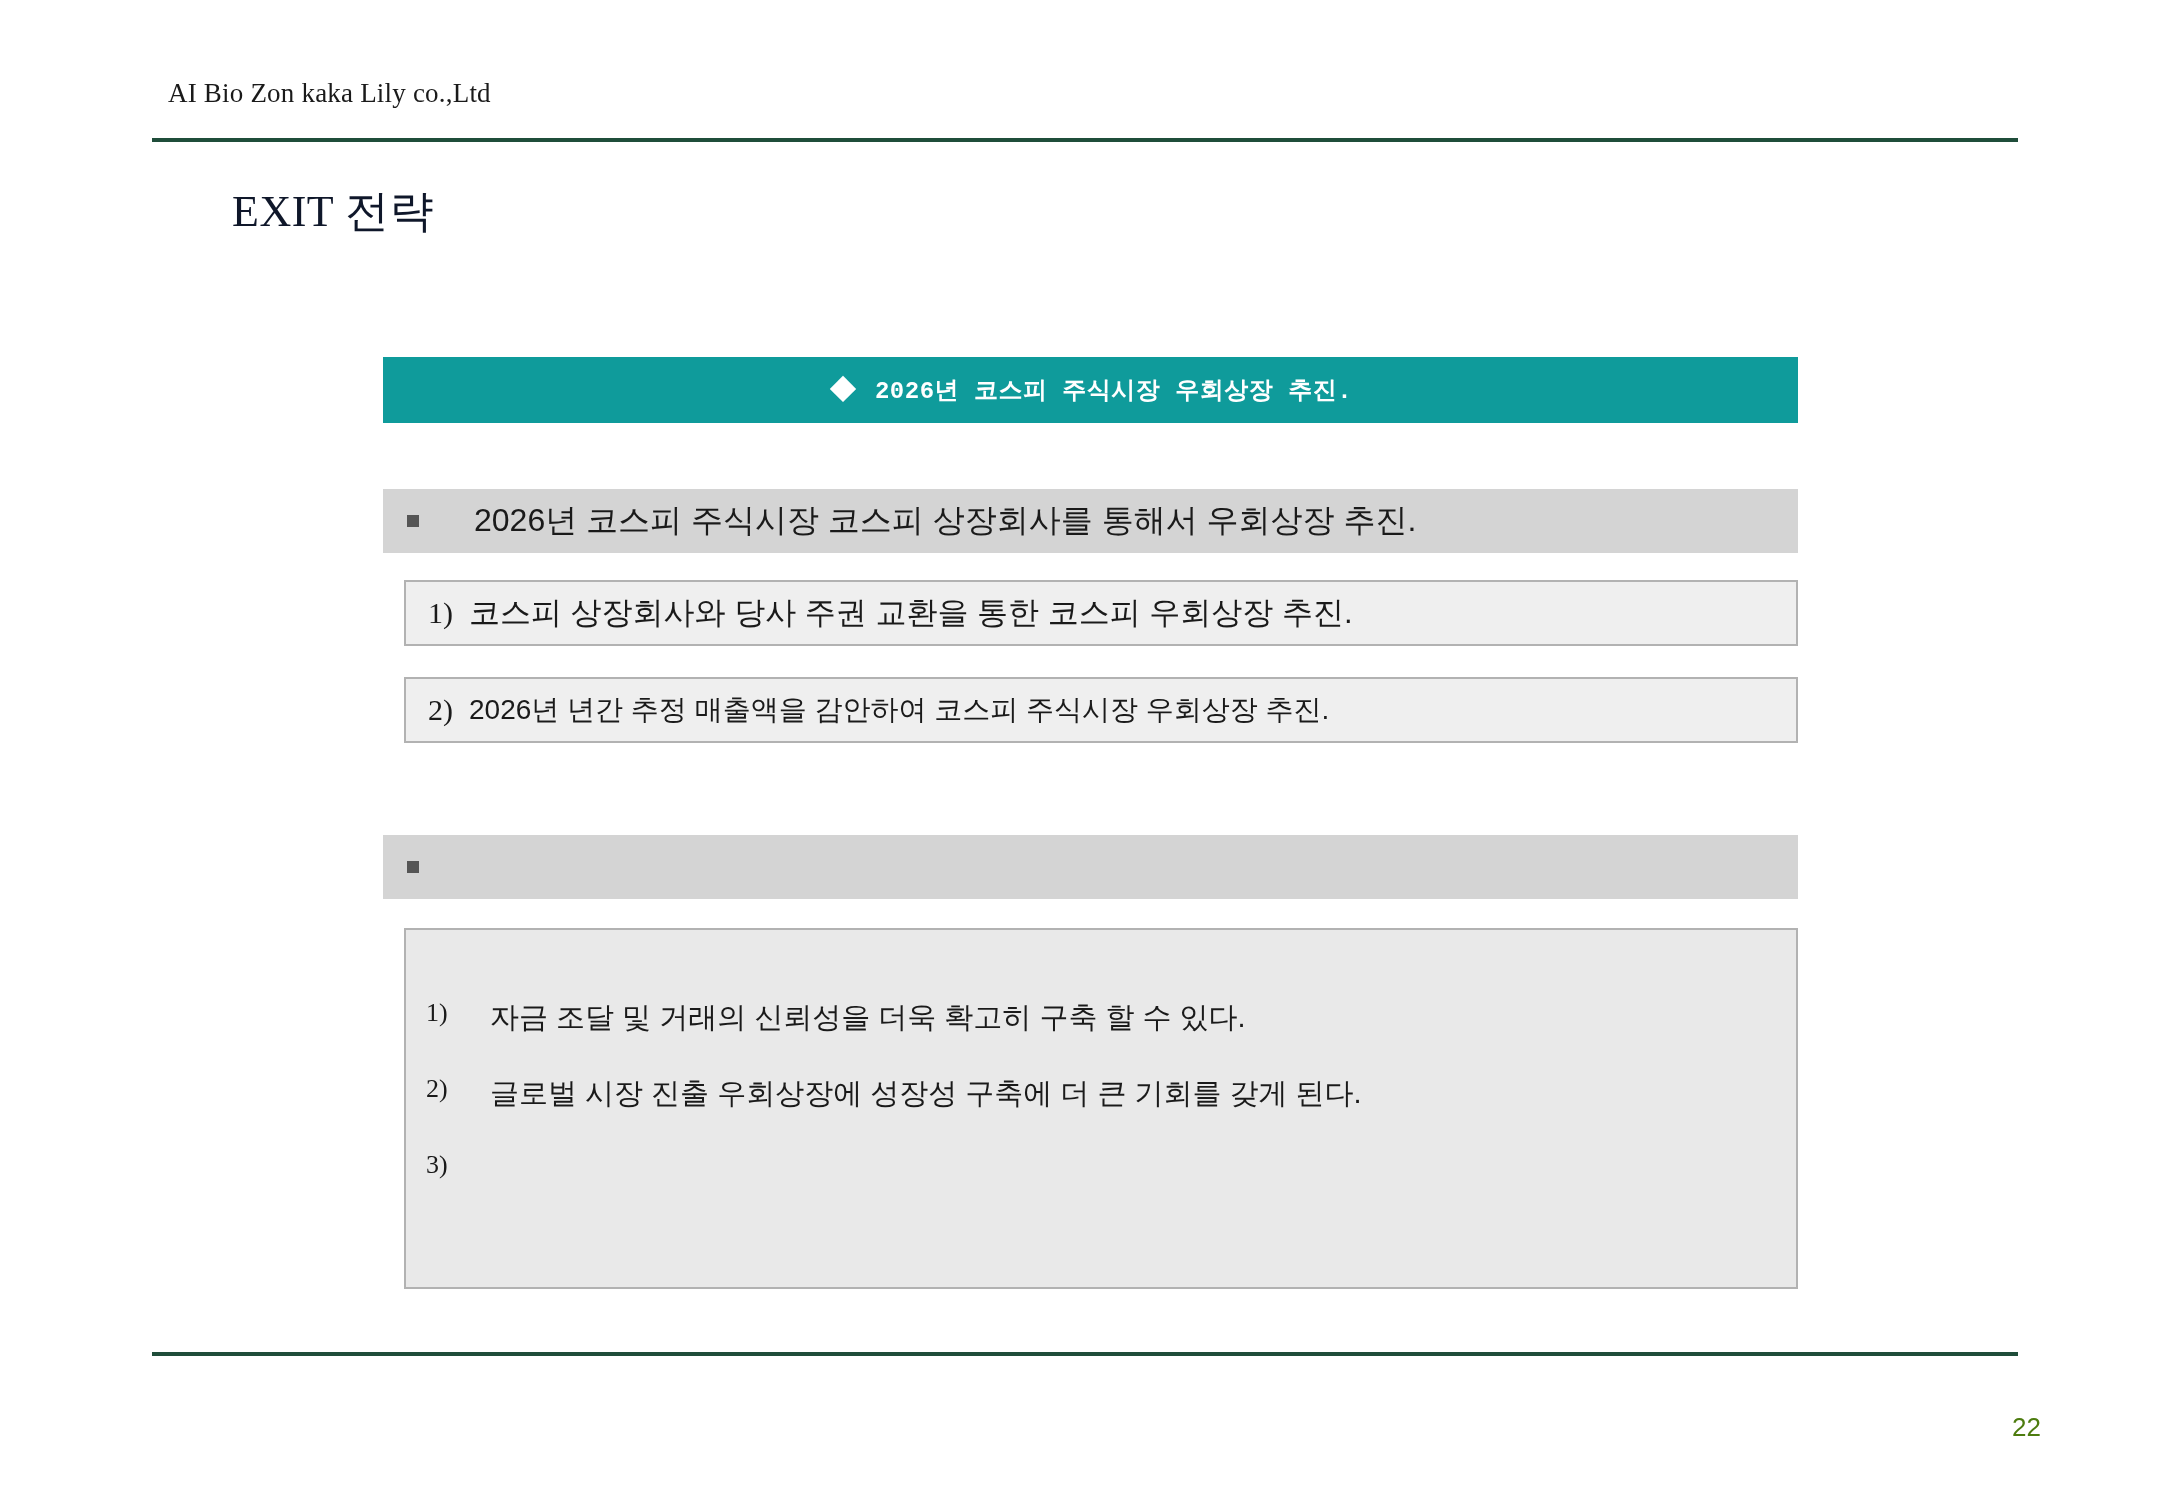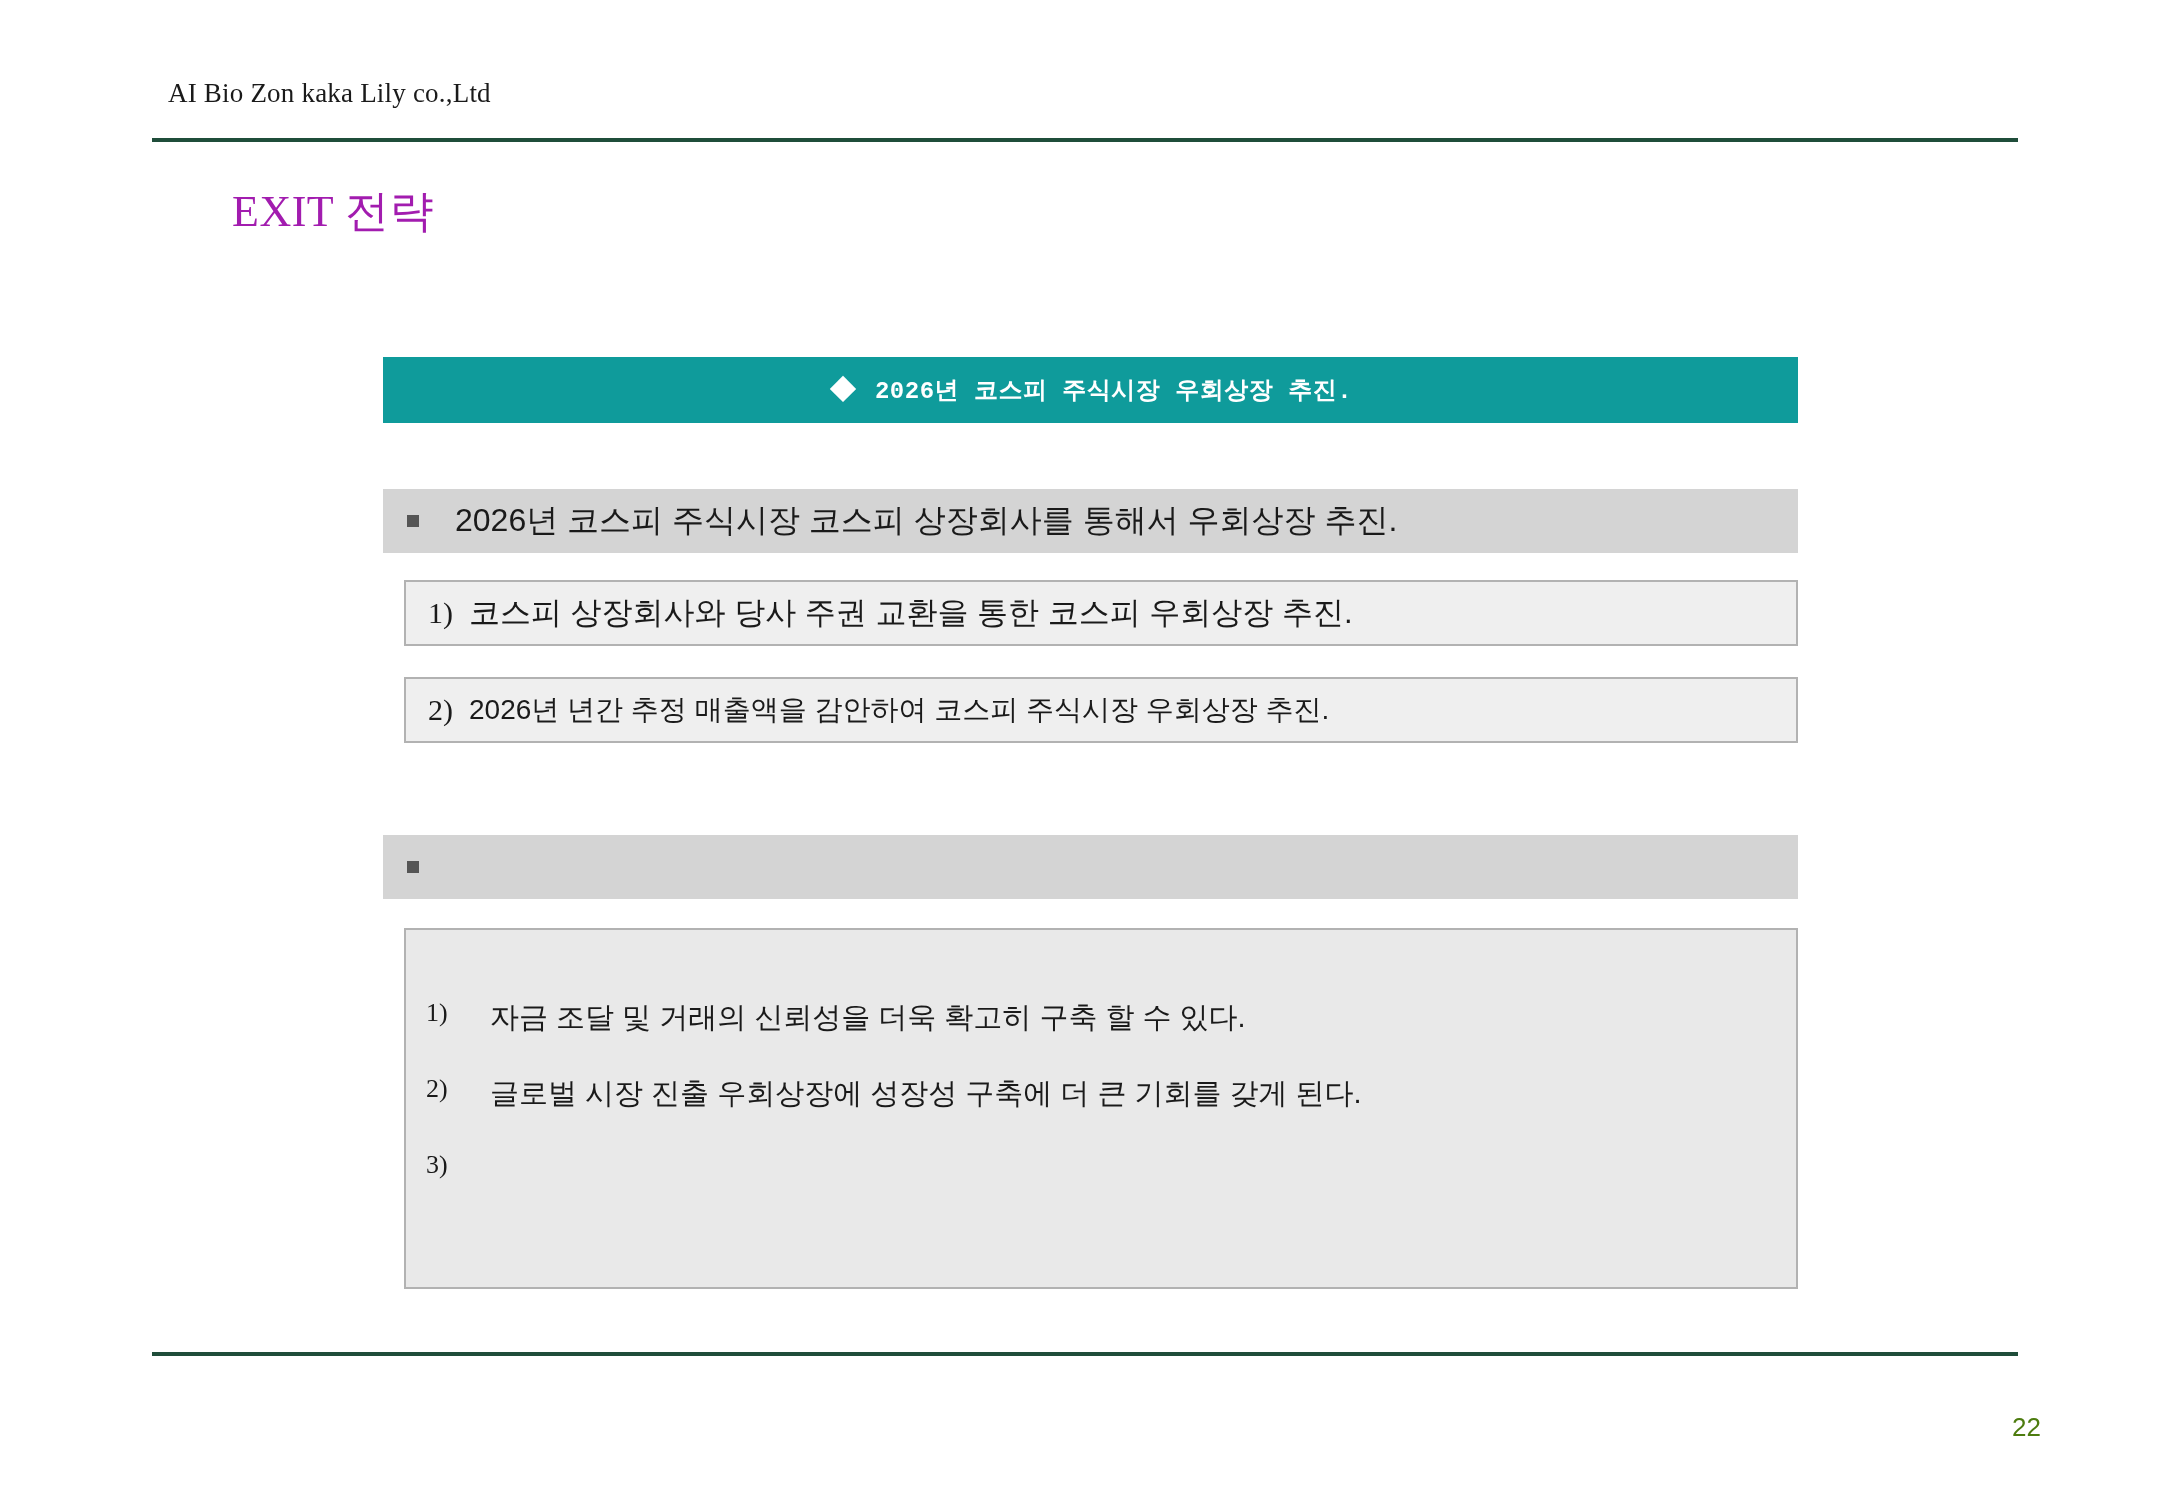--- a/index.html
+++ b/index.html
@@ -41,21 +41,21 @@
     background: #1f4d3a;
   }
 
   
   .slide-title {
     position: absolute;
     left: 232px;
     top: 182px;
     font-family: "Liberation Serif", serif;
     font-size: 44px;
-    color: #a21caf;
+    color: #0f172a;
     letter-spacing: 0.5px;
     white-space: nowrap;
   }
 
   
   .banner {
     position: absolute;
     left: 383px;
     top: 357px;
     width: 1415px;
@@ -189,21 +189,21 @@
   <div class="header-title">AI Bio Zon kaka Lily co.,Ltd</div>
   <div class="header-rule"></div>
 
   <div class="slide-title">EXIT 전략</div>
 
   <div class="banner">
     <span class="banner-diamond">◆</span>
     <span class="banner-text">2026년 코스피 주식시장 우회상장 추진.</span>
   </div>
 
-  <div class="section-bar" style="left:383px; top:489px; width:1415px; height:64px;">
+  <div class="section-bar" style="left:383px; top:489px; width:1415px; height:64px;gap:19px;">
     <span class="section-bullet"></span>
     <span class="section-text">2026년 코스피 주식시장 코스피 상장회사를 통해서 우회상장 추진.</span>
   </div>
 
   <div class="outline-box" style="left:404px; top:580px; width:1394px; height:66px;">
     <span class="num-label">1)</span>
     <span class="box-text">코스피 상장회사와 당사 주권 교환을 통한 코스피 우회상장 추진.</span>
   </div>
 
   <div class="outline-box" style="left:404px; top:677px; width:1394px; height:66px;">

